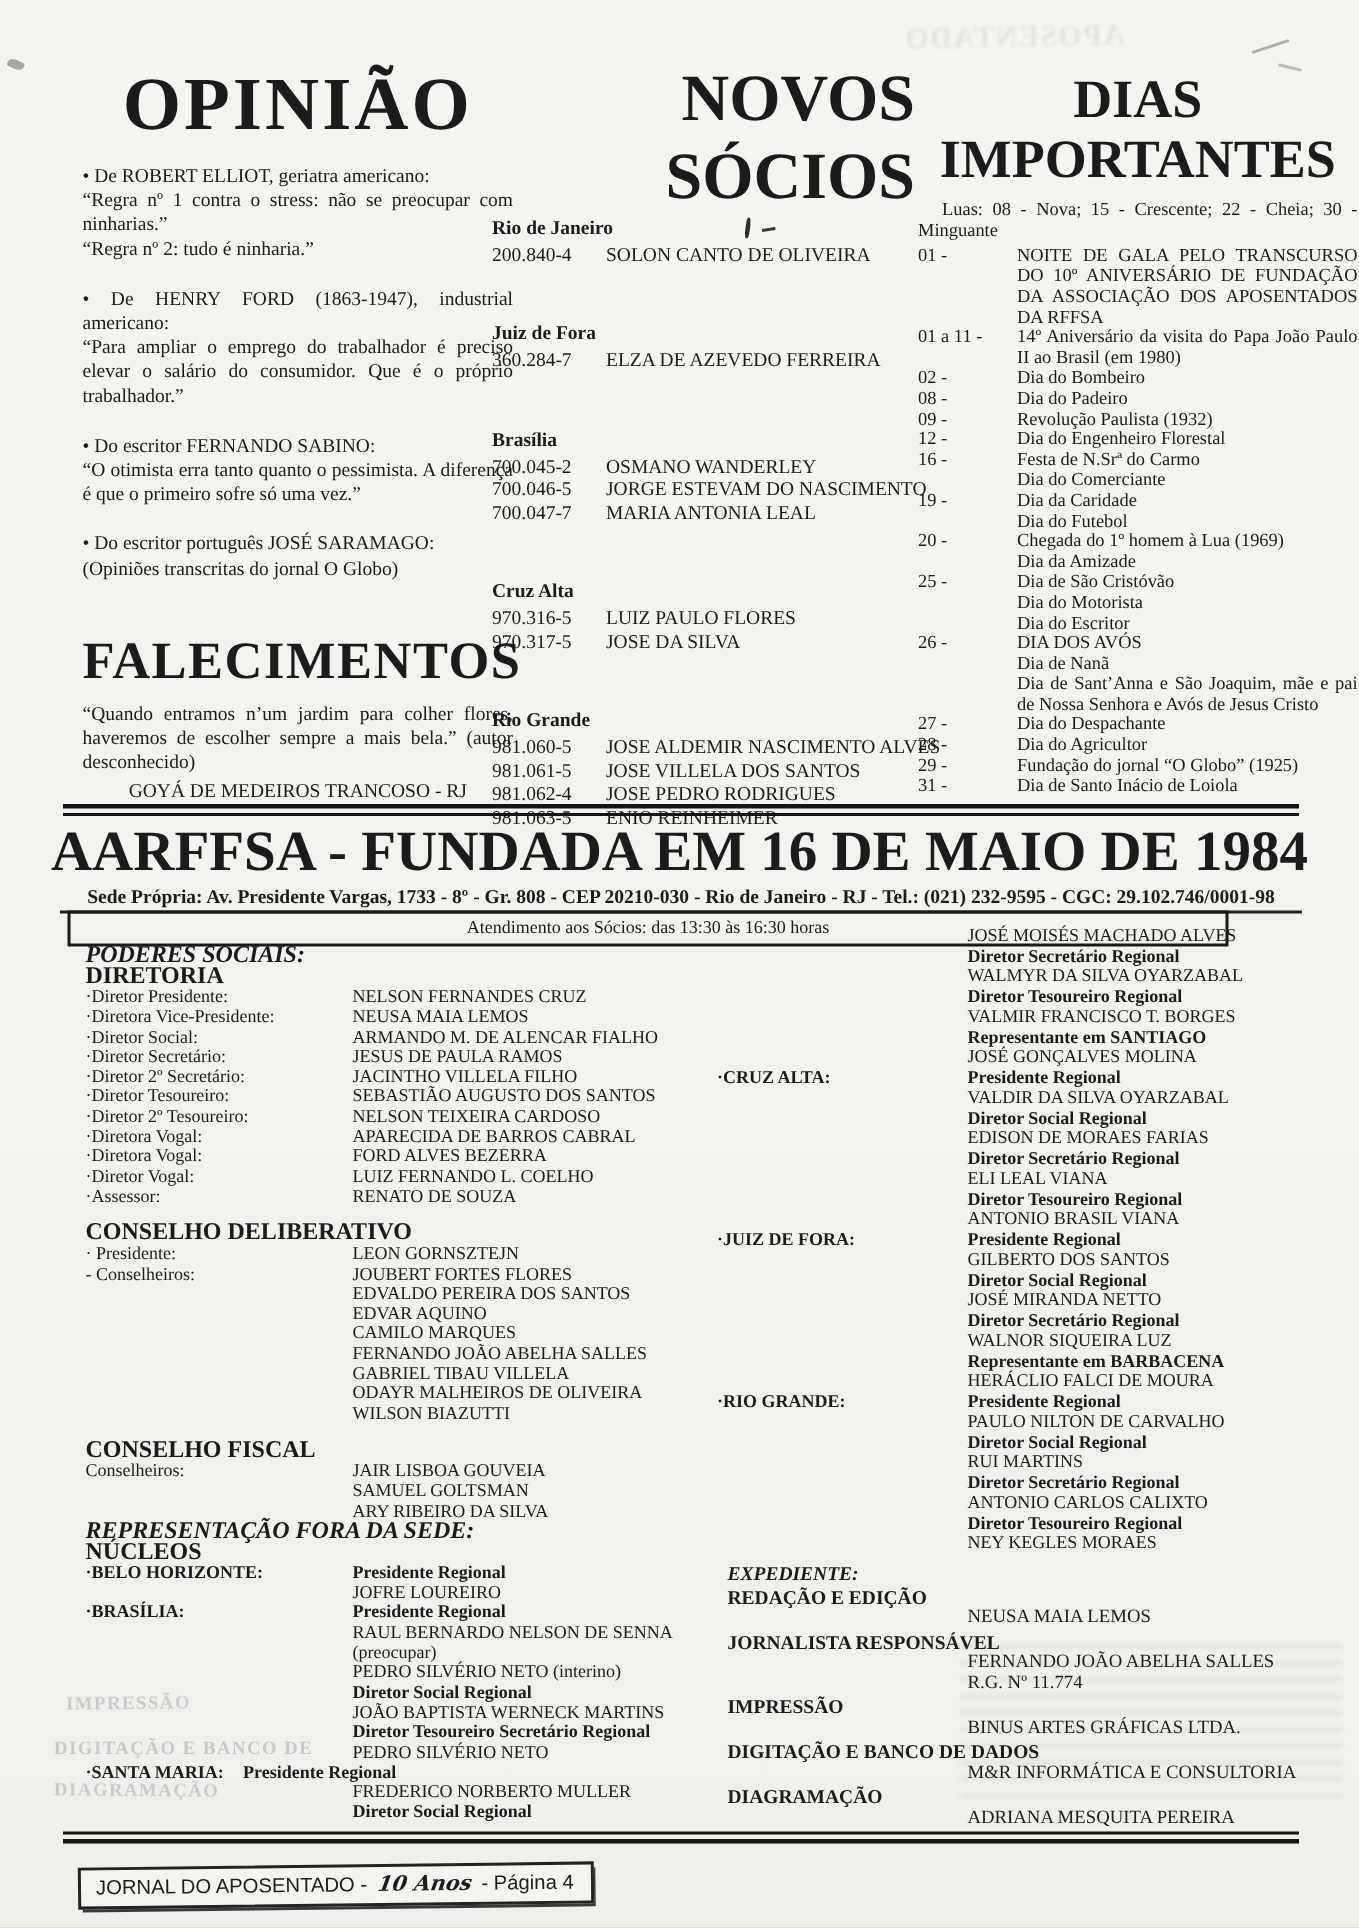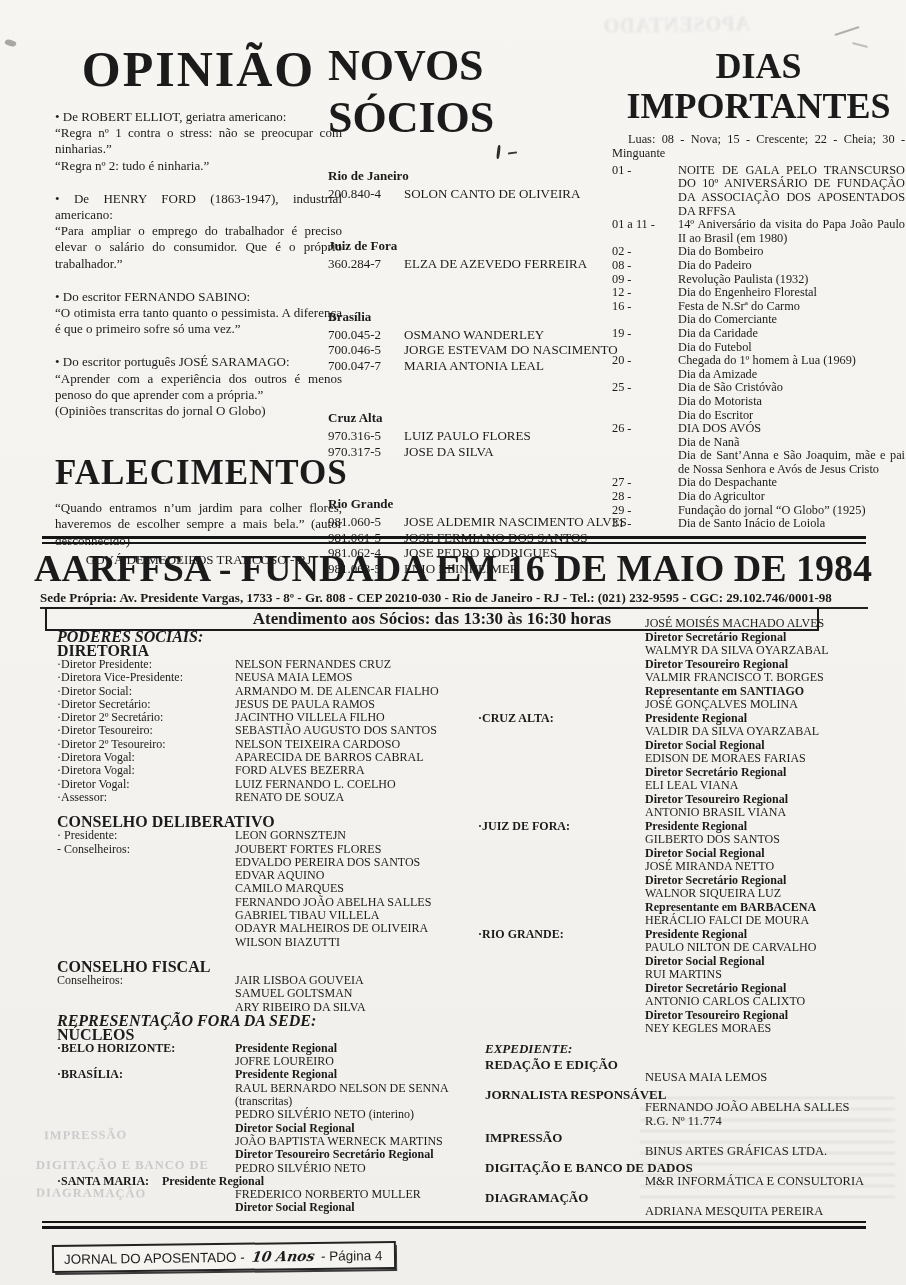--- a/index.html
+++ b/index.html
@@ -12,35 +12,35 @@
   .col{position:absolute;}
   #col1{left:55px;top:44px;width:287px;}
   #col2{left:328px;top:40px;width:282px;}
   #col3{left:612px;top:46px;width:293px;}
   .op-title{font-size:50px;font-weight:bold;text-align:center;letter-spacing:2px;line-height:1;margin-bottom:15px;}
   .op-item{margin-bottom:17px;}
   .op-line{font-size:13px;line-height:16.2px;text-align:justify;}
   .fal-title{font-size:35px;font-weight:bold;letter-spacing:1px;text-align:center;margin:36px 0 10px 0;line-height:1;}
   .fal-quote{font-size:13px;line-height:16.2px;text-align:justify;}
   .fal-name{font-size:13px;margin-top:3px;text-align:center;}
-  .ns-title{font-size:44px;font-weight:bold;text-align:left;line-height:1.18;margin-bottom:24px;}
+  .ns-title{font-size:44px;font-weight:bold;text-align:right;line-height:1.18;}
   .ns-group{margin-bottom:37px;}
   .ns-city{font-weight:bold;font-size:13px;margin-bottom:2px;}
   .ns-line{font-size:13px;line-height:15.5px;white-space:nowrap;}
   .ns-num{display:inline-block;width:76px;}
   .di-title{font-size:36px;font-weight:bold;text-align:center;line-height:1.12;}
   .di-luas{font-size:12.3px;line-height:14.6px;margin-top:5px;text-indent:16px;text-align:justify;}
   .di-list{margin-top:3px;}
   .di-row{display:grid;grid-template-columns:64px 1fr;column-gap:2px;font-size:12.3px;line-height:13.6px;}
   .di-text{text-align:justify;}
   
   #rule-top{position:absolute;left:42px;top:536px;width:824px;height:3px;border-top:3px solid #151515;border-bottom:2px solid #151515;}
   #aarffsa-title{position:absolute;left:0;top:549px;width:906px;text-align:center;font-size:38px;font-weight:bold;line-height:1;}
-  #aarffsa-address{position:absolute;left:40px;top:590px;width:828px;font-weight:bold;font-size:13px;white-space:nowrap;border-bottom:2px solid #222;padding-bottom:1px;}
-  #atendimento-box{position:absolute;left:45px;top:607px;width:770px;height:20px;border:2px solid #1a1a1a;text-align:center;font-weight:bold;font-size:17px;line-height:19px;}
+  #aarffsa-address{position:absolute;left:40px;top:590px;width:828px;text-align:center;font-weight:bold;font-size:13px;white-space:nowrap;border-bottom:2px solid #222;padding-bottom:1px;}
+  #atendimento-box{position:absolute;left:45px;top:607px;width:770px;height:20px;border:2px solid #1a1a1a;text-align:center;font-weight:normal;font-size:12px;line-height:19px;}
   
   #dir-left{position:absolute;left:57px;top:630px;width:415px;}
   #dir-right{position:absolute;left:478px;top:617px;width:426px;}
   .d-head{font-weight:bold;font-size:16px;line-height:14px;}
   .d-head.it{font-style:italic;}
   .d-gap{height:11px;}
   .dl-row{display:grid;grid-template-columns:178px 1fr;font-size:12px;line-height:13.3px;}
   .dl-row.tight{grid-template-columns:105px 1fr;}
   .dr-row{display:grid;grid-template-columns:167px 1fr;font-size:12px;line-height:13.5px;}
   .d-label.b,.d-value.b,.b{font-weight:bold;}
@@ -93,21 +93,20 @@
         <div class="op-item">
           <div class="op-line">• De HENRY FORD (1863-1947), industrial americano:</div>
           <div class="op-line">“Para ampliar o emprego do trabalhador é preciso elevar o salário do consumidor. Que é o próprio trabalhador.”</div>
         </div>
         <div class="op-item">
           <div class="op-line">• Do escritor FERNANDO SABINO:</div>
           <div class="op-line">“O otimista erra tanto quanto o pessimista. A diferença é que o primeiro sofre só uma vez.”</div>
         </div>
         <div class="op-item">
           <div class="op-line">• Do escritor português JOSÉ SARAMAGO:</div>
-          <div class="op-line">“Aprender com a experiência dos outros é menos penoso do que aprender com a própria.”</div>
           <div class="op-line">(Opiniões transcritas do jornal O Globo)</div>
         </div>
       </div>
     <div class="fal-title">FALECIMENTOS</div>
     <div class="fal-quote">“Quando entramos n’um jardim para colher flores, haveremos de escolher sempre a mais bela.” (autor desconhecido)</div>
     <div class="fal-name">GOYÁ DE MEDEIROS TRANCOSO - RJ</div>
   </div>
 
   <div class="col" id="col2">
     <div class="ns-title">
@@ -130,21 +129,21 @@
           <div class="ns-line"><span class="ns-num">700.047-7</span><span class="ns-name">MARIA ANTONIA LEAL</span></div>
         </div>
         <div class="ns-group">
           <div class="ns-city">Cruz Alta</div>
           <div class="ns-line"><span class="ns-num">970.316-5</span><span class="ns-name">LUIZ PAULO FLORES</span></div>
           <div class="ns-line"><span class="ns-num">970.317-5</span><span class="ns-name">JOSE DA SILVA</span></div>
         </div>
         <div class="ns-group">
           <div class="ns-city">Rio Grande</div>
           <div class="ns-line"><span class="ns-num">981.060-5</span><span class="ns-name">JOSE ALDEMIR NASCIMENTO ALVES</span></div>
-          <div class="ns-line"><span class="ns-num">981.061-5</span><span class="ns-name">JOSE FERMIANO DOS SANTOS</span></div>
+          <div class="ns-line"><span class="ns-num">981.061-5</span><span class="ns-name">JOSE VILLELA DOS SANTOS</span></div>
           <div class="ns-line"><span class="ns-num">981.062-4</span><span class="ns-name">JOSE PEDRO RODRIGUES</span></div>
           <div class="ns-line"><span class="ns-num">981.063-5</span><span class="ns-name">ENIO REINHEIMER</span></div>
         </div>
       </div>
   </div>
   <div id="ink-mark"></div>
   <div id="ink-mark2"></div>
 
   <div class="col" id="col3">
     <div class="di-title">
@@ -361,21 +360,21 @@
       <div class="dl-row">
         <div class="d-label b">·BRASÍLIA:</div>
         <div class="d-value b">Presidente Regional</div>
       </div>
       <div class="dl-row">
         <div class="d-label"></div>
         <div class="d-value">RAUL BERNARDO NELSON DE SENNA</div>
       </div>
       <div class="dl-row">
         <div class="d-label"></div>
-        <div class="d-value">(transcritas)</div>
+        <div class="d-value">(preocupar)</div>
       </div>
       <div class="dl-row">
         <div class="d-label"></div>
         <div class="d-value">PEDRO SILVÉRIO NETO (interino)</div>
       </div>
       <div class="dl-row">
         <div class="d-label"></div>
         <div class="d-value b">Diretor Social Regional</div>
       </div>
       <div class="dl-row">

